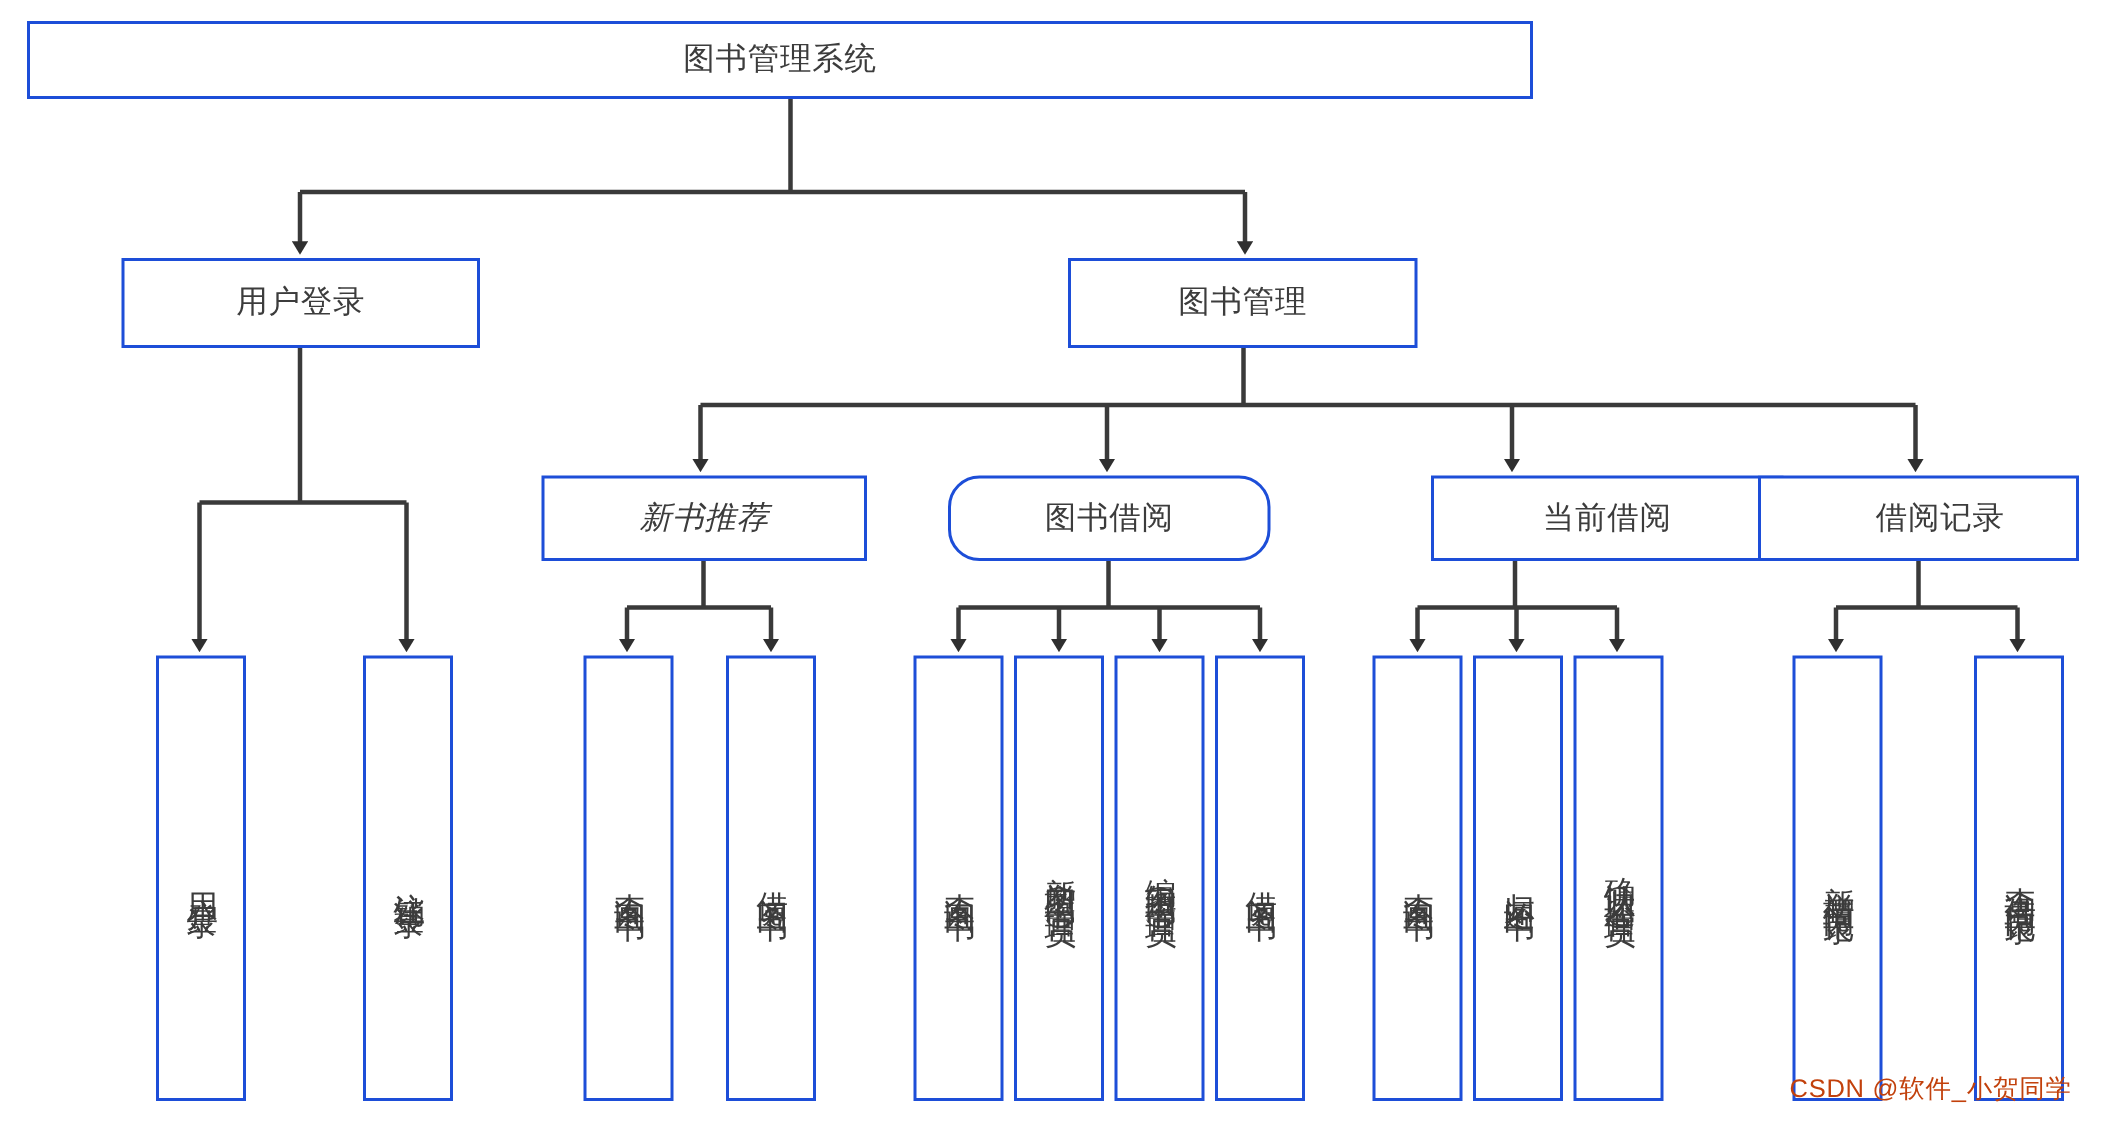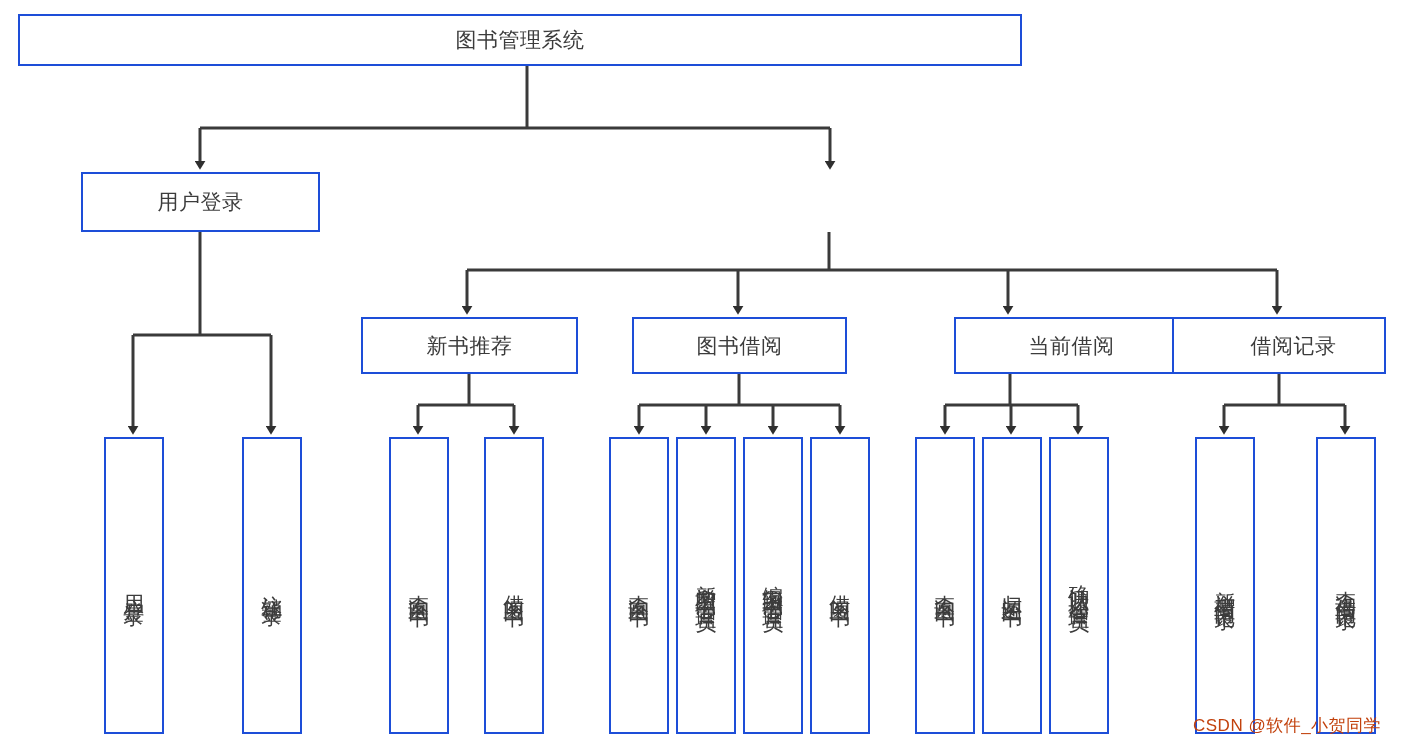--- a/index.html
+++ b/index.html
@@ -118,25 +118,28 @@
     </g>
   </svg>
 
   <div class="node h" style="left:18px; top:14px; width:1004px; height:52px;">
     <span>图书管理系统</span>
   </div>
 
   <div class="node h" style="left:81px; top:172px; width:239px; height:60px;">
     <span>用户登录</span>
   </div>
+  <div class="node h" style="left:712px; top:172px; width:233px; height:60px;">
+    <span>图书管理</span>
+  </div>
 
-  <div class="node h" style="left:361px; top:317px; width:217px; height:57px;">
+  <div class="node h" style="left:361px; top:317px; width:217px; height:57px;font-style:italic;">
     <span>新书推荐</span>
   </div>
-  <div class="node h" style="left:632px; top:317px; width:215px; height:57px;">
+  <div class="node h" style="left:632px; top:317px; width:215px; height:57px;border-radius:21px;">
     <span>图书借阅</span>
   </div>
   <div class="node h" style="left:917px; top:317px; width:235px; height:57px;margin-left:37px;">
     <span>当前借阅</span>
   </div>
   <div class="node h" style="left:1172px; top:317px; width:214px; height:57px;padding-left:29px;">
     <span>借阅记录</span>
   </div>
 
   <div class="node v" style="left:104px; top:437px; width:60px; height:297px;">

